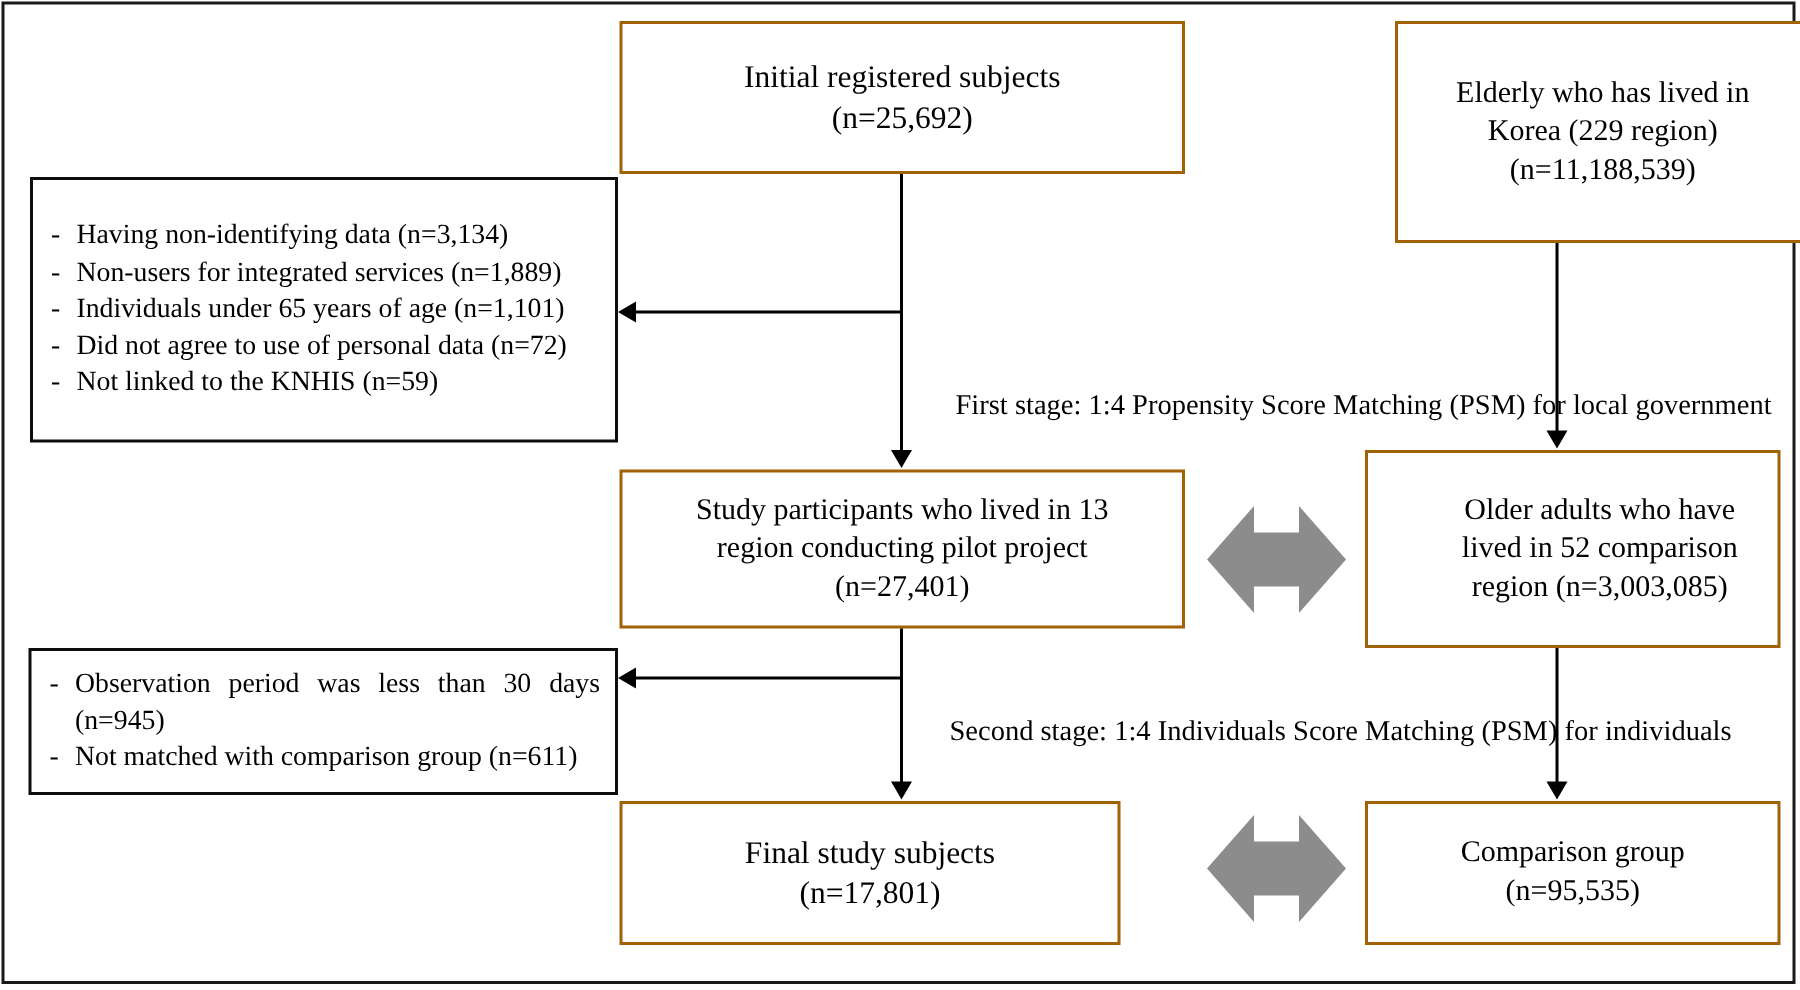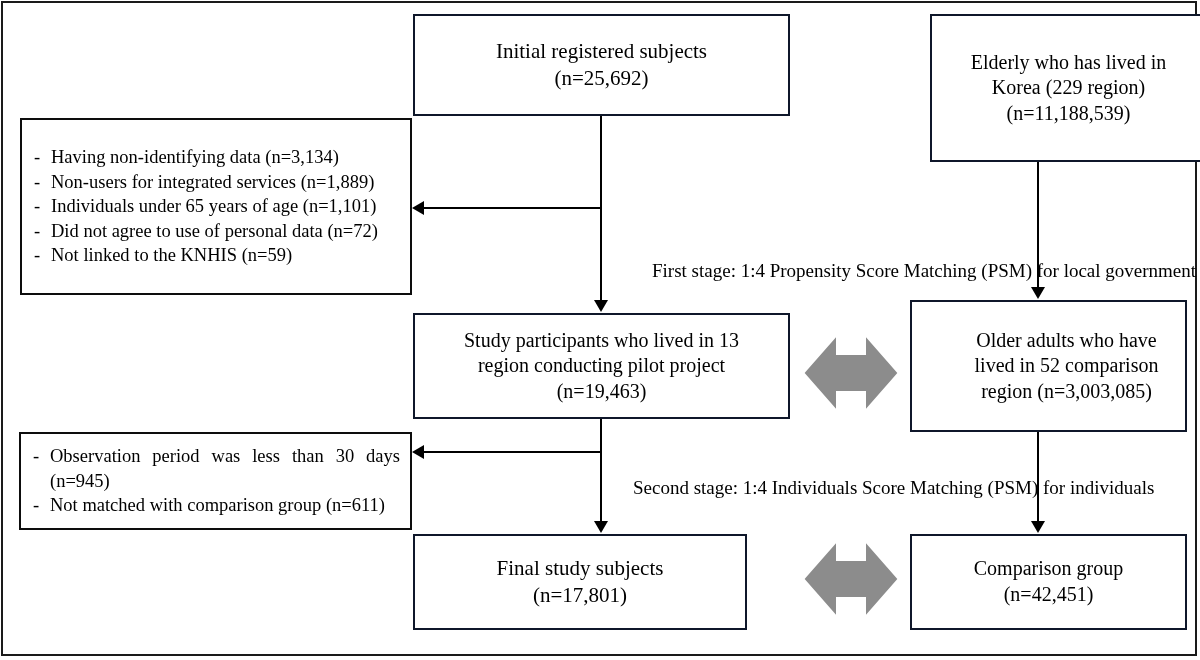--- a/index.html
+++ b/index.html
@@ -23,21 +23,21 @@
     left: 1px;
     top: 1px;
     width: 1196px;
     height: 655px;
     border: 2px solid #1a1a1a;
     box-sizing: border-box;
   }
   .node {
     position: absolute;
     box-sizing: border-box;
-    border: 2px solid #0f172a;
+    border: 2px solid #a16207;
     background: #ffffff;
     display: flex;
     align-items: center;
     justify-content: center;
     text-align: center;
     line-height: 1.28;
   }
   .node .txt {
     display: block;
     width: 100%;
@@ -126,37 +126,37 @@
 
   <div class="node" style="left:910px; top:14px; width:277px; height:148px; font-size:20px;margin-left:20px;">
     <span class="txt">Elderly who has lived in
 Korea (229 region)
 (n=11,188,539)</span>
   </div>
 
   <div class="node" style="left:413px; top:313px; width:377px; height:106px; font-size:20px;">
     <span class="txt">Study participants  who lived in 13
 region conducting pilot project
-(n=19,463)</span>
+(n=27,401)</span>
   </div>
 
   <div class="node" style="left:910px; top:300px; width:277px; height:132px; font-size:20px;padding-left:36px;">
     <span class="txt">Older adults who have
 lived in 52 comparison
 region (n=3,003,085)</span>
   </div>
 
   <div class="node" style="left:413px; top:534px; width:334px; height:96px; font-size:21px;">
     <span class="txt">Final study subjects
 (n=17,801)</span>
   </div>
 
   <div class="node" style="left:910px; top:534px; width:277px; height:96px; font-size:20px;">
     <span class="txt">Comparison group
-(n=42,451)</span>
+(n=95,535)</span>
   </div>
 
   <div class="excl" style="left:20px; top:118px; width:392px; height:177px; font-size:18.5px;">
     <ul>
       <li>
         <span class="dash">-</span>
         <span class="item-text">Having non-identifying data (n=3,134)</span>
       </li>
       <li>
         <span class="dash">-</span>
@@ -201,21 +201,21 @@
 
   <div class="hline" style="left:424px; top:451px; width:177px; height:2px;"></div>
   <div class="arrow-left" style="left:412px; top:445px;"></div>
 
   <div class="vline" style="left:1037px; top:162px; width:2px; height:126px;"></div>
   <div class="arrow-down" style="left:1031px; top:287px;"></div>
 
   <div class="vline" style="left:1037px; top:432px; width:2px; height:90px;"></div>
   <div class="arrow-down" style="left:1031px; top:521px;"></div>
 
-  <div class="psm-label" style="left:652px; top:260px; font-size:19px;text-align:right;">First stage: 1:4 Propensity Score Matching (PSM) for local government</div>
+  <div class="psm-label" style="left:637px; top:260px; font-size:19px;text-align:right;">First stage: 1:4 Propensity Score Matching (PSM) for local government</div>
 
   <div class="psm-label" style="left:633px; top:477px; font-size:19px;">Second stage: 1:4 Individuals Score Matching (PSM) for individuals</div>
 
   <div class="dbl-arrow" style="left:804px; top:334px;">
     <svg width="94" height="78" viewBox="0 0 94 78">
       <polygon points="2,39 31,6 31,22 63,22 63,6 92,39 63,72 63,56 31,56 31,72" fill="#8c8c8c" stroke="#8c8c8c" stroke-width="2" stroke-linejoin="miter"></polygon>
     </svg>
   </div>
 
   <div class="dbl-arrow" style="left:804px; top:540px;">

